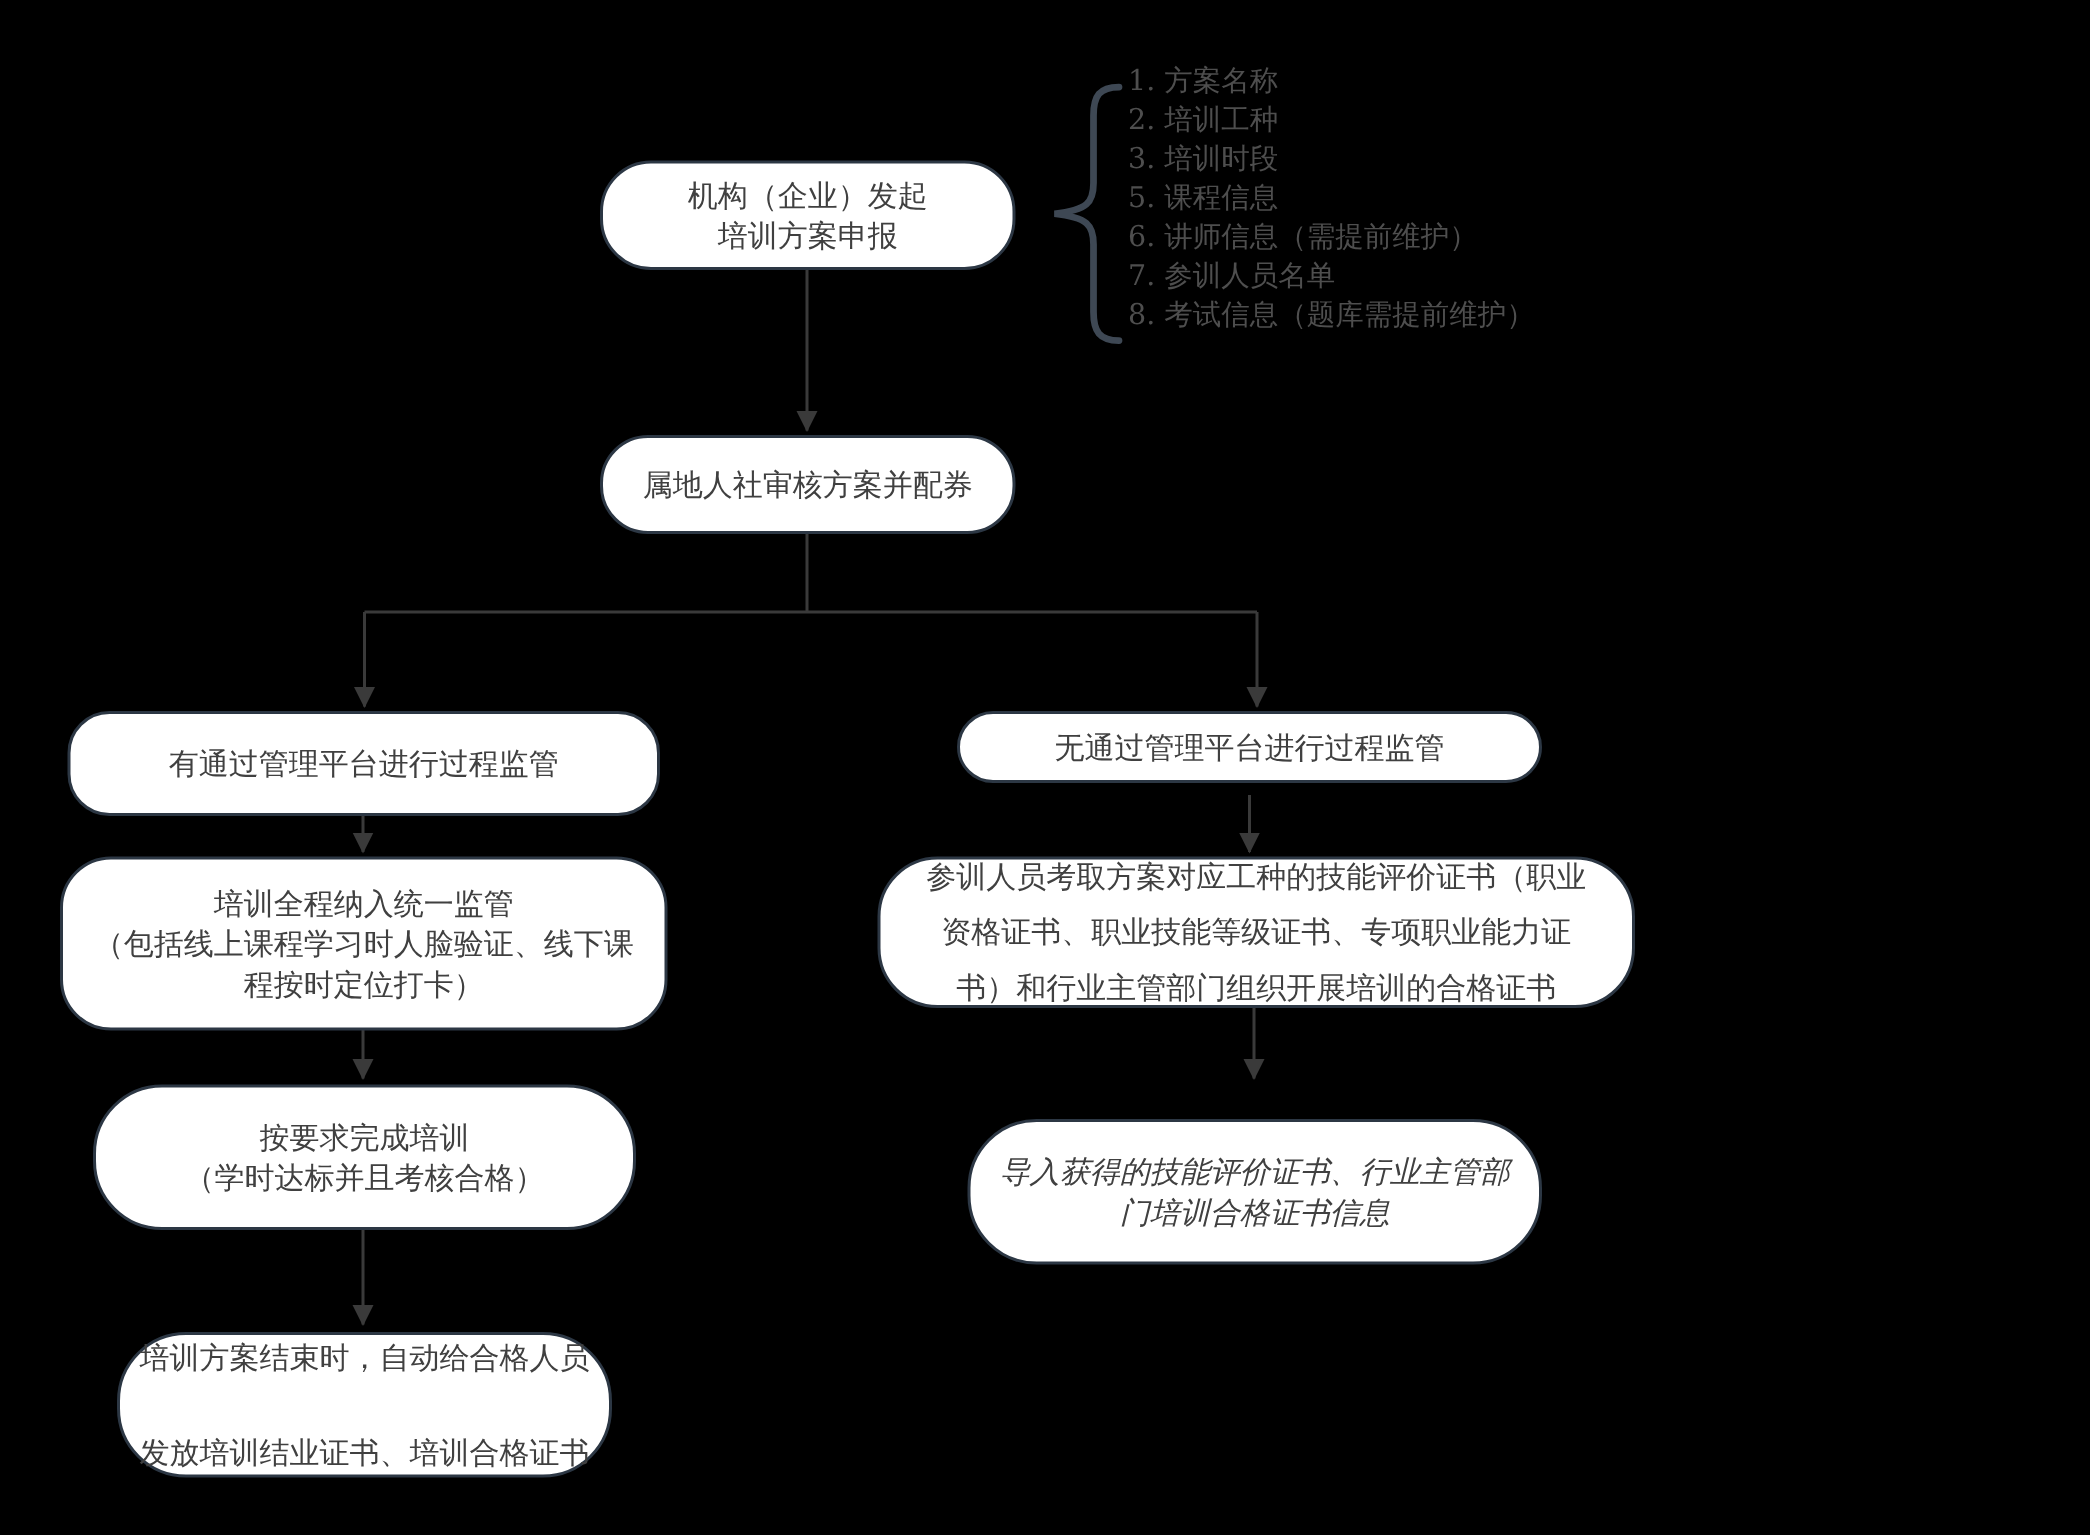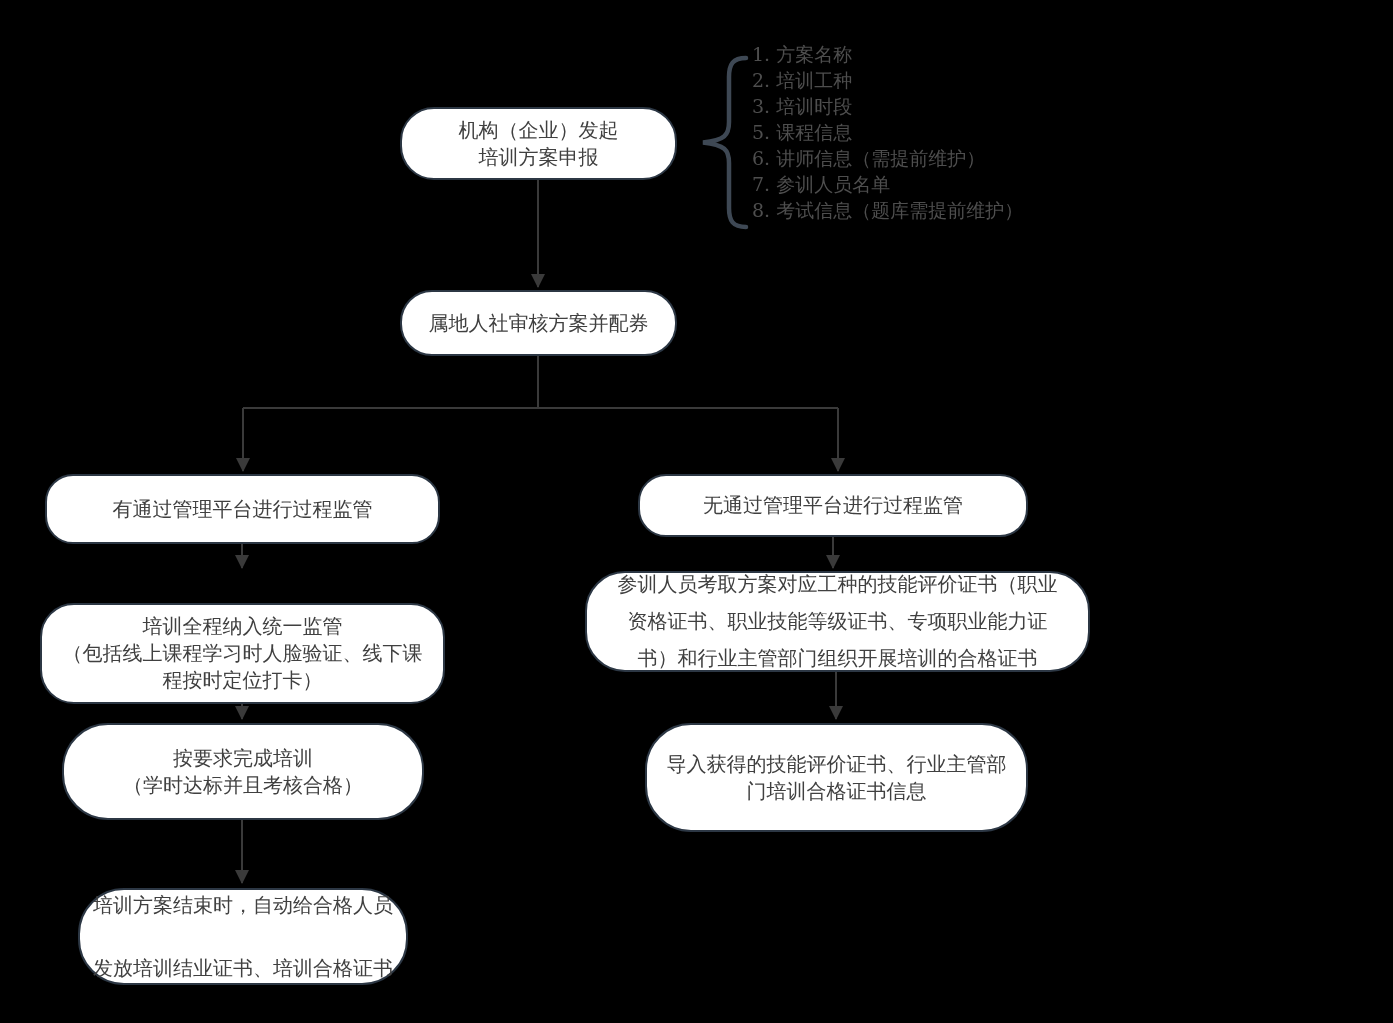--- a/index.html
+++ b/index.html
@@ -81,44 +81,44 @@
   </div>
 
   <div class="node" style="left:400px;top:290px;width:277px;height:66px;border-radius:32px;">
     <div>属地人社审核方案并配券</div>
   </div>
 
   <div class="node" style="left:45px;top:474px;width:395px;height:70px;border-radius:28px;">
     <div>有通过管理平台进行过程监管</div>
   </div>
 
-  <div class="node" style="left:40px;top:603px;width:405px;height:101px;border-radius:34px;">
+  <div class="node" style="left:40px;top:571px;width:405px;height:116px;border-radius:34px;">
     <div>培训全程纳入统一监管</div>
     <div>（包括线上课程学习时人脸验证、线下课</div>
     <div>程按时定位打卡）</div>
   </div>
 
   <div class="node" style="left:62px;top:723px;width:362px;height:97px;border-radius:46px;">
     <div>按要求完成培训</div>
     <div>（学时达标并且考核合格）</div>
   </div>
 
   <div class="node" style="left:78px;top:888px;width:330px;height:97px;border-radius:46px;gap:36px;">
     <div>培训方案结束时，自动给合格人员</div>
     <div>发放培训结业证书、培训合格证书</div>
   </div>
 
-  <div class="node" style="left:638px;top:474px;width:390px;height:63px;border-radius:28px;text-align:right;">
+  <div class="node" style="left:638px;top:474px;width:390px;height:48px;border-radius:28px;text-align:right;">
     <div>无通过管理平台进行过程监管</div>
   </div>
 
   <div class="node" style="left:585px;top:571px;width:505px;height:101px;border-radius:40px;gap:10px;">
     <div>参训人员考取方案对应工种的技能评价证书（职业</div>
     <div>资格证书、职业技能等级证书、专项职业能力证</div>
     <div>书）和行业主管部门组织开展培训的合格证书</div>
   </div>
 
-  <div class="node" style="left:645px;top:723px;width:383px;height:109px;border-radius:46px;">
+  <div class="node" style="left:645px;top:746px;width:383px;height:97px;border-radius:46px;font-style:italic;">
     <div>导入获得的技能评价证书、行业主管部</div>
     <div>门培训合格证书信息</div>
   </div>
 
 </div>
 
 </body></html>

